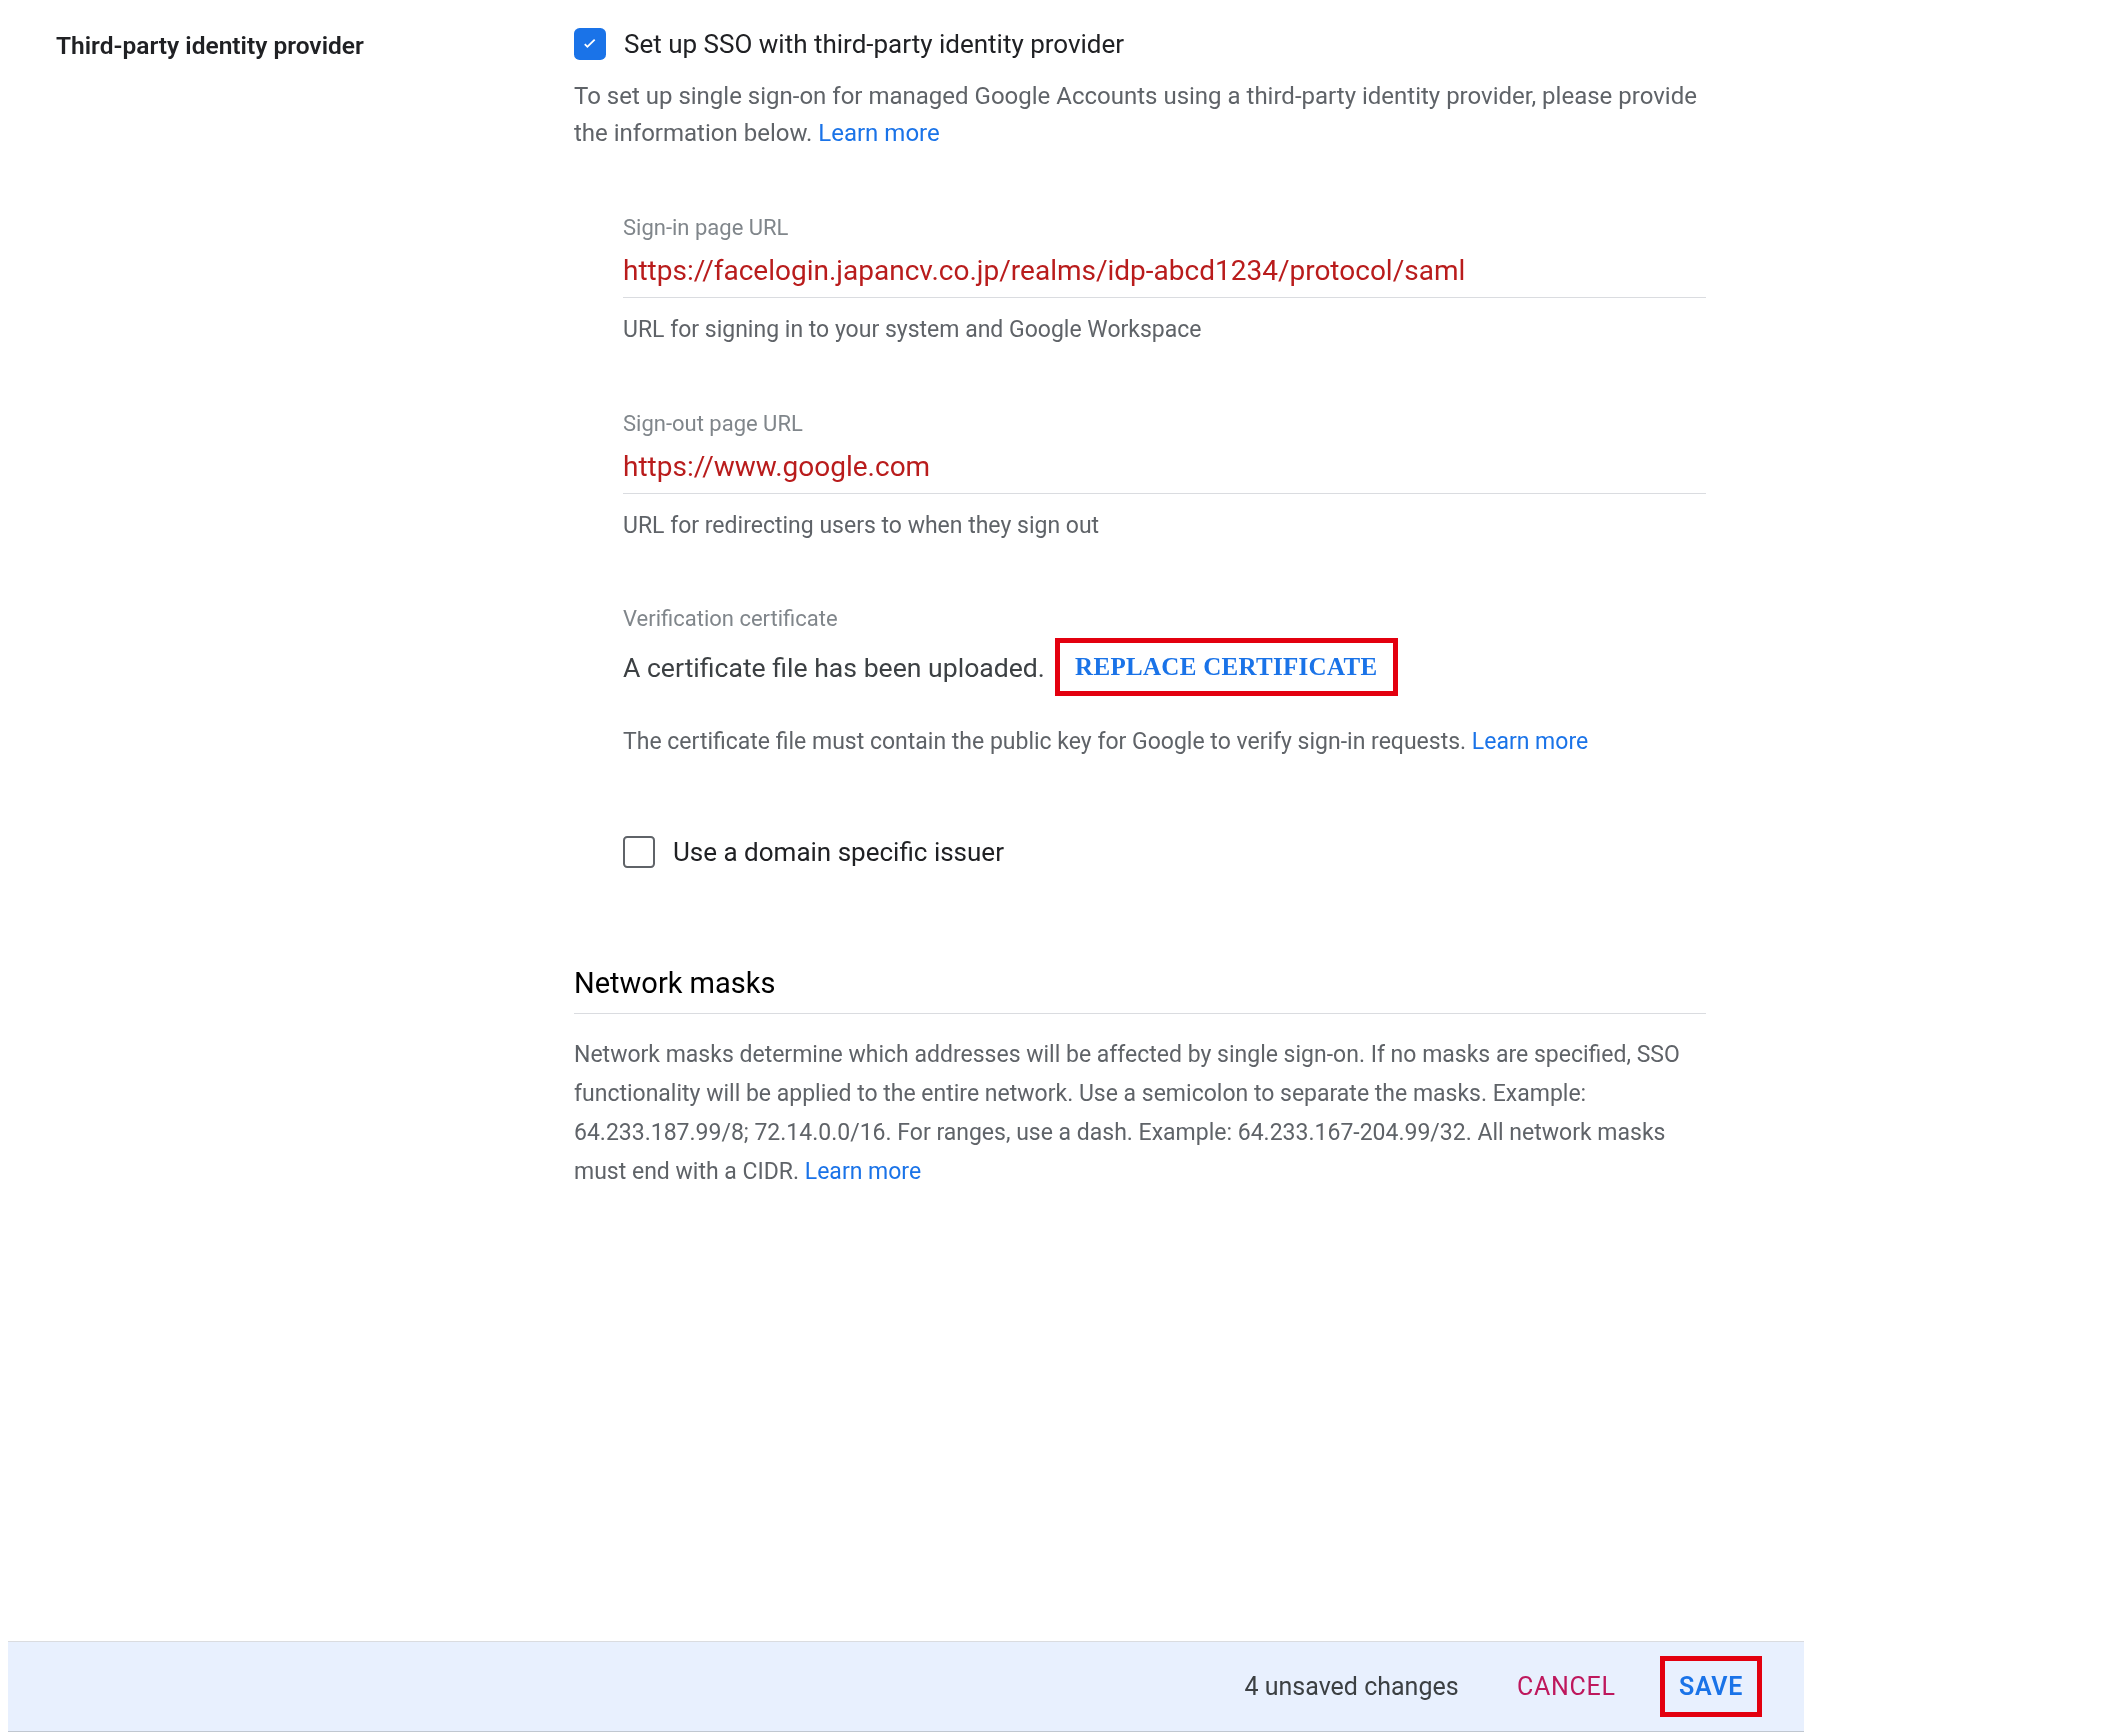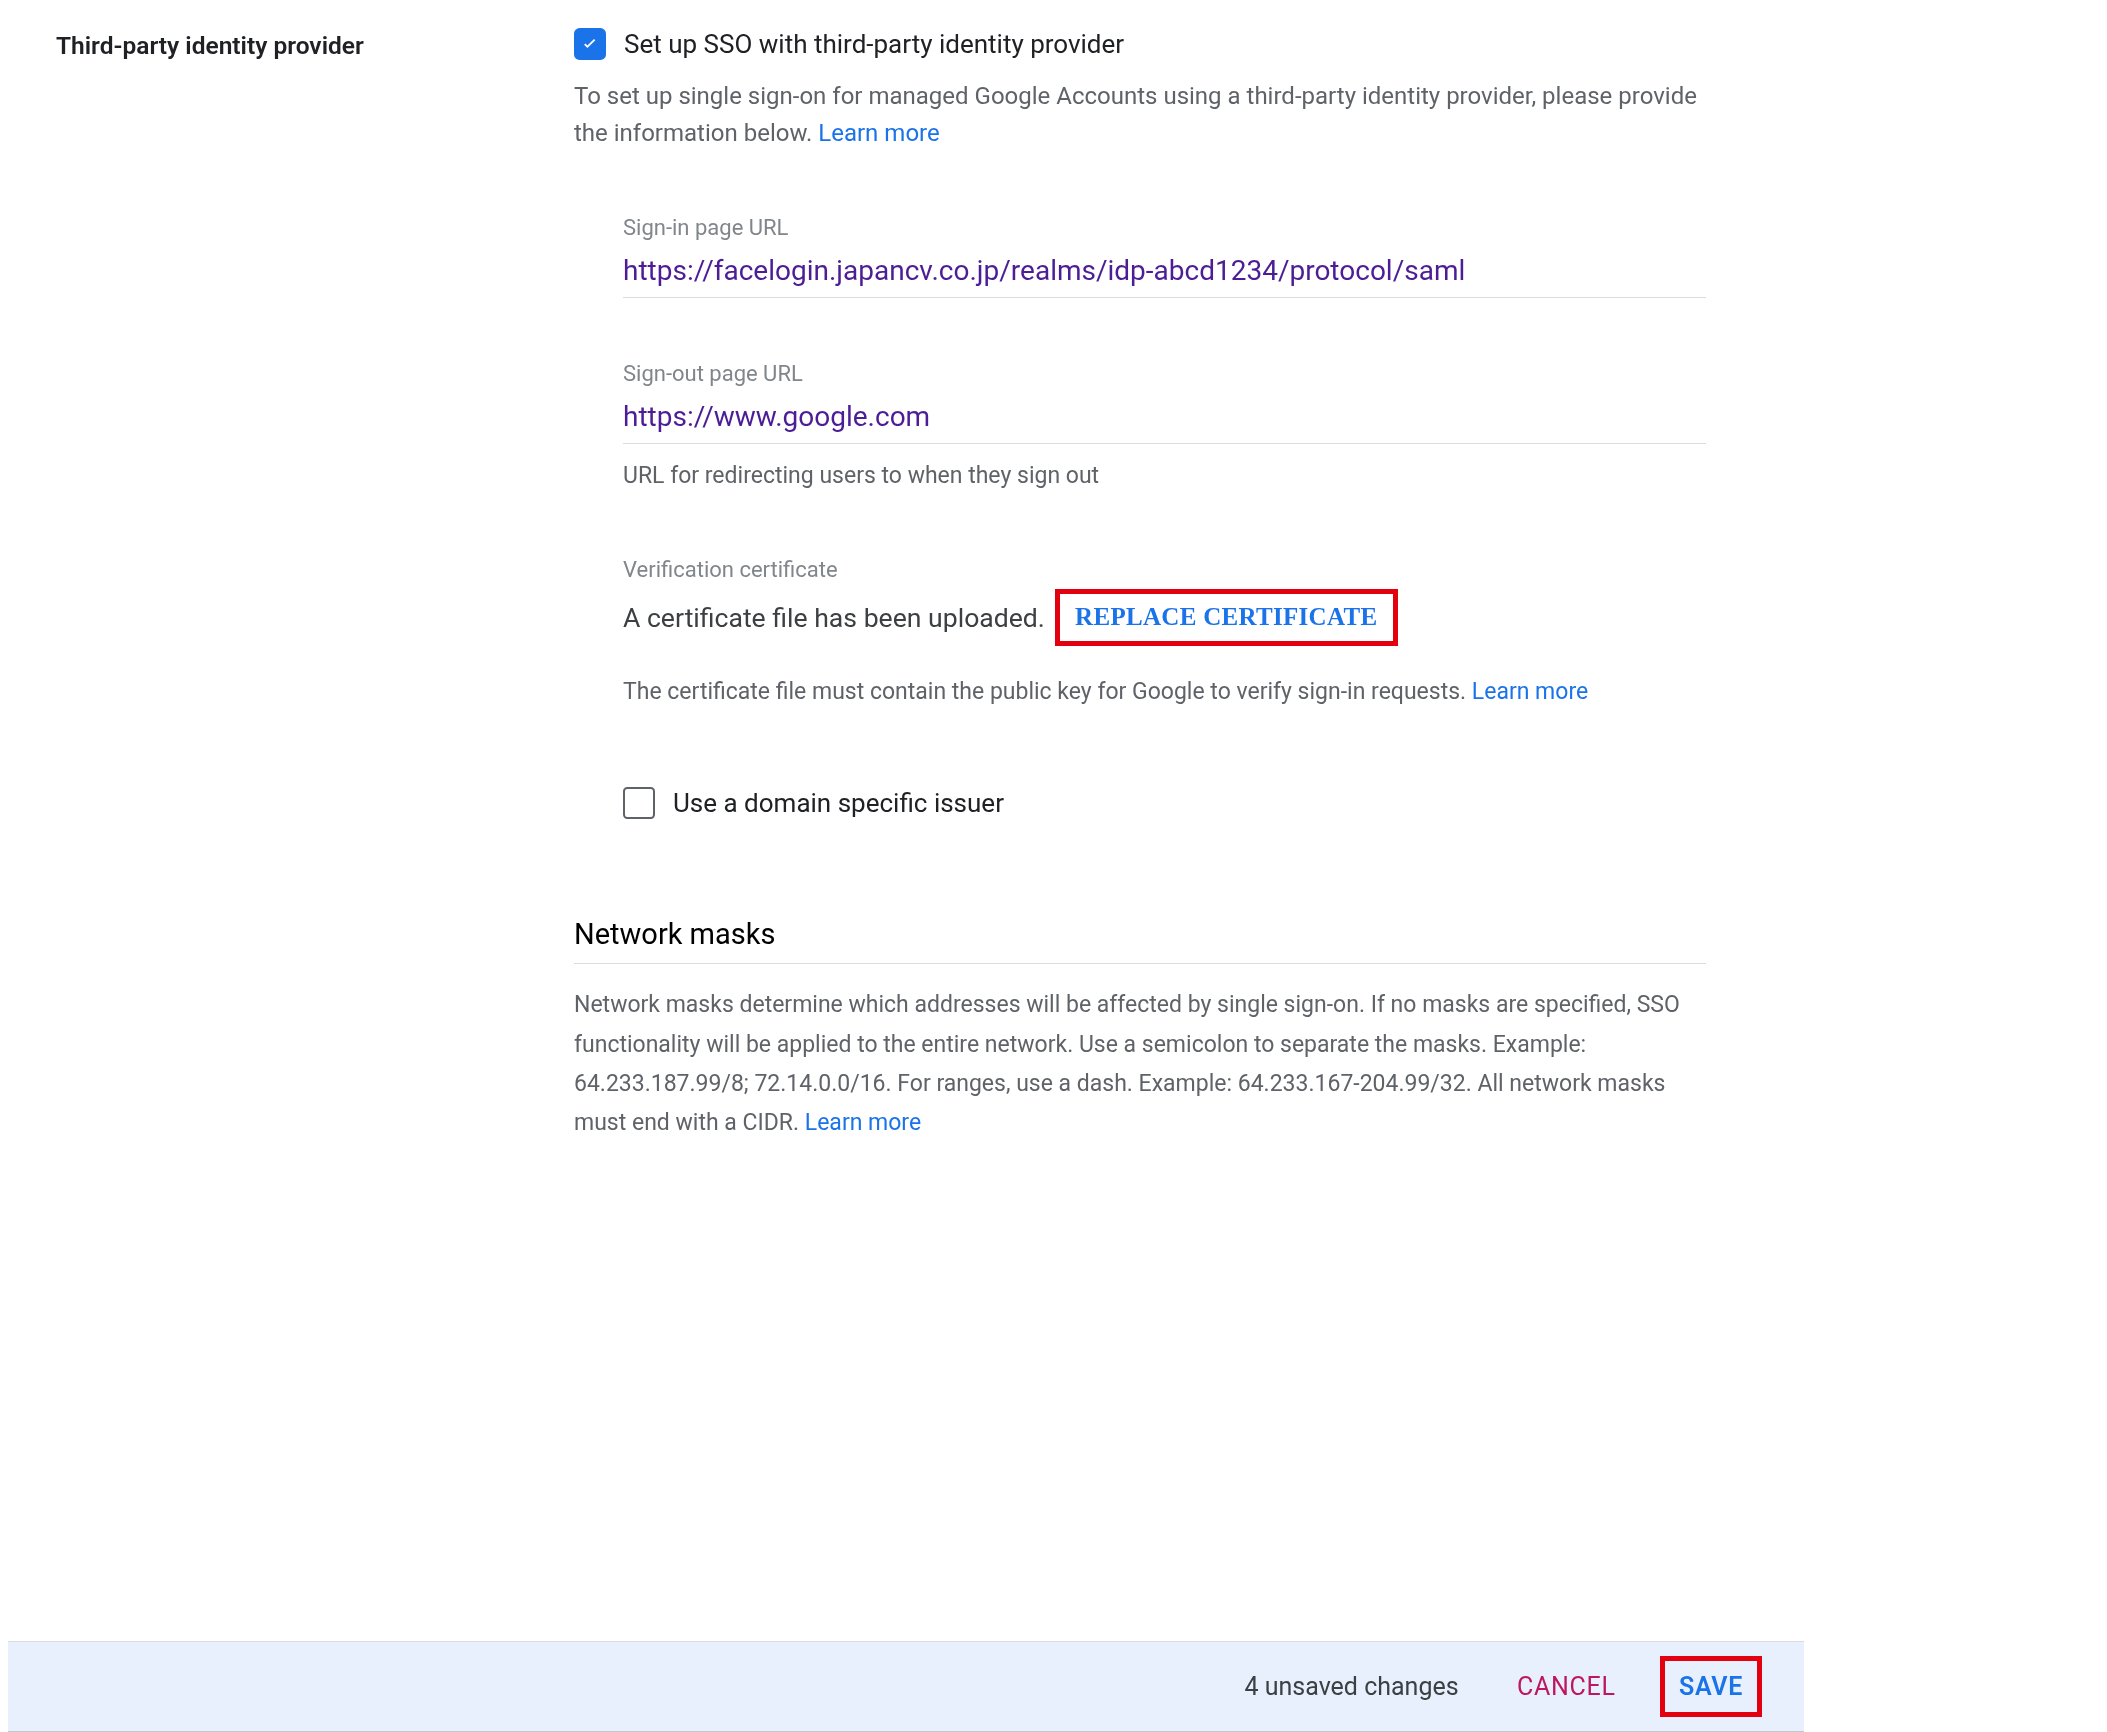--- a/index.html
+++ b/index.html
@@ -78,21 +78,21 @@
   }
   .field-block { margin-top: 63px; }
   .field-label {
     font-size: 22px;
     color: #80868b;
     margin-bottom: 7px;
   }
   .field-input {
     width: 100%;
     font-size: 28px;
-    color: #4c1d95;
+    color: #b91c1c;
     border: none;
     border-bottom: 1.4px solid #dadce0;
     padding: 7px 0 9.8px 0;
     outline: none;
     background: transparent;
     font-family: inherit;
   }
   .field-help {
     font-size: 23px;
     color: #5f6368;
@@ -223,20 +223,21 @@
 
       <div class="description">
         <span>To set up single sign-on for managed Google Accounts using a third-party identity provider, please provide the information below. </span><a class="link">Learn more</a>
       </div>
 
       <div class="indented">
 
         <div class="field-block">
           <div class="field-label">Sign-in page URL</div>
           <input class="field-input" type="text" value="https://facelogin.japancv.co.jp/realms/idp-abcd1234/protocol/saml" style="">
+          <div class="field-help">URL for signing in to your system and Google Workspace</div>
         </div>
 
         <div class="field-block">
           <div class="field-label">Sign-out page URL</div>
           <input class="field-input" type="text" value="https://www.google.com" style="">
           <div class="field-help">URL for redirecting users to when they sign out</div>
         </div>
 
         <div class="field-block">
           <div class="field-label">Verification certificate</div>

